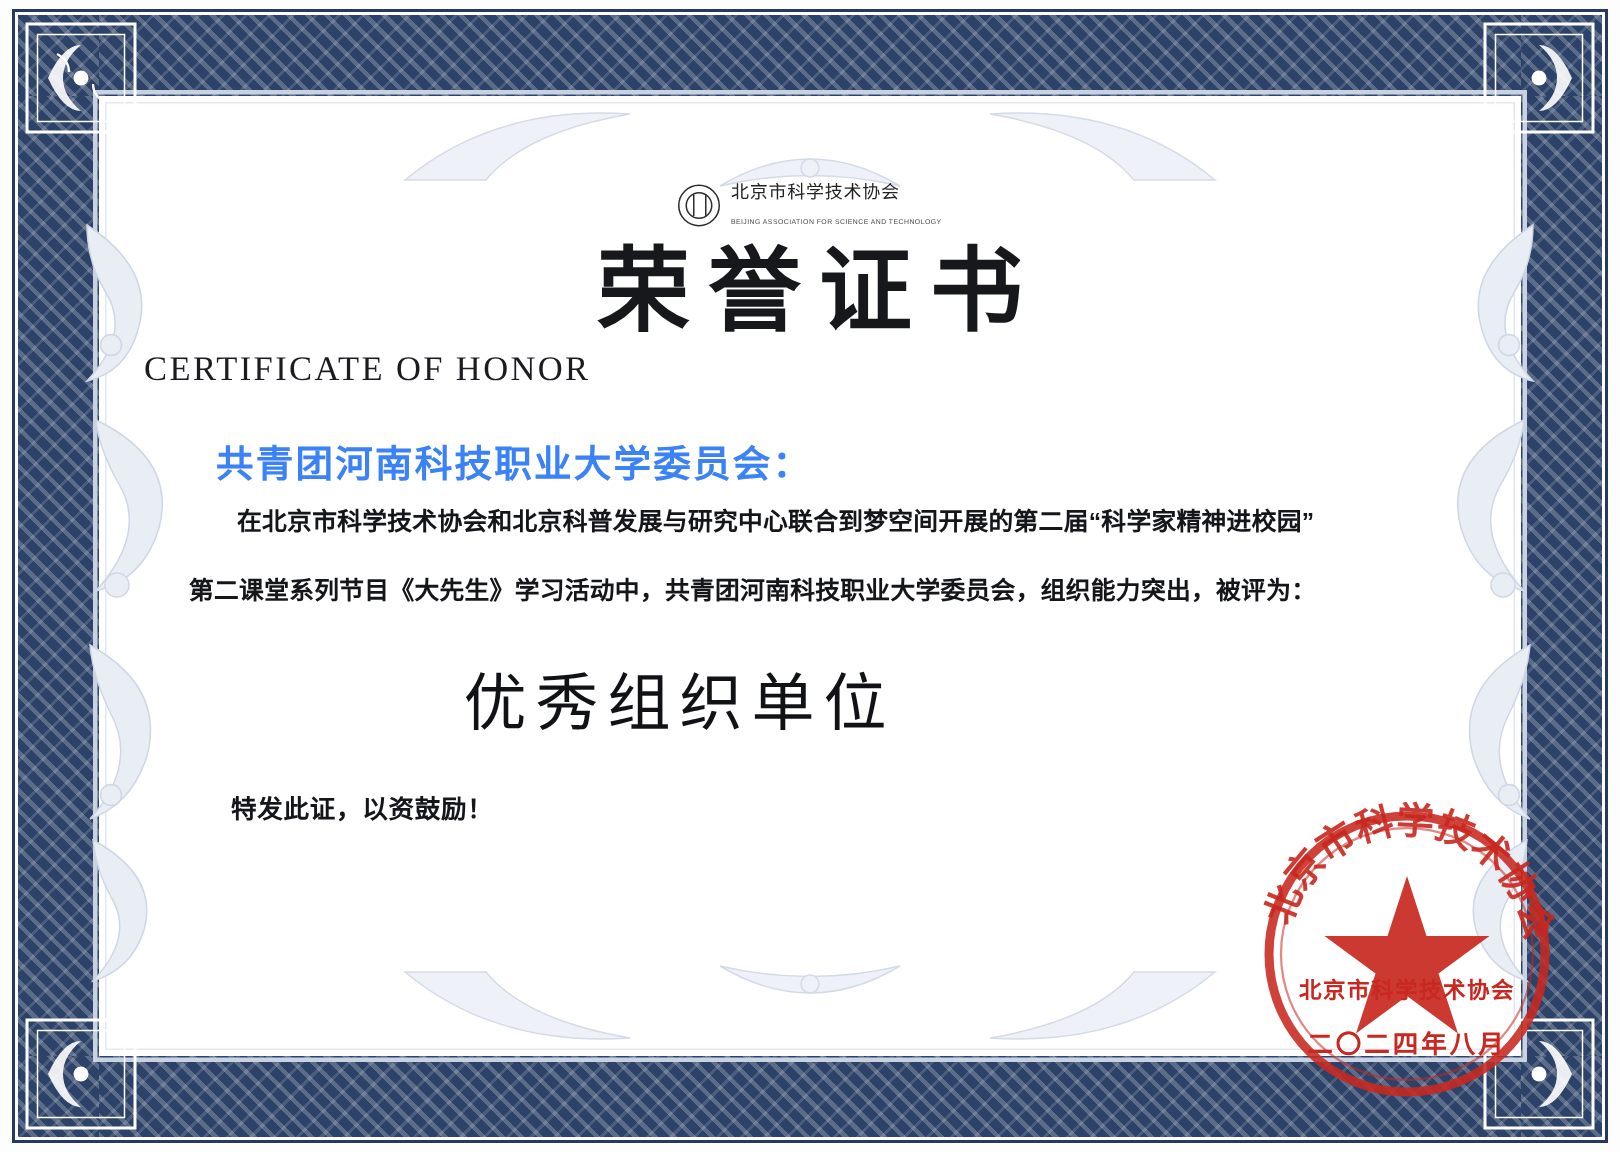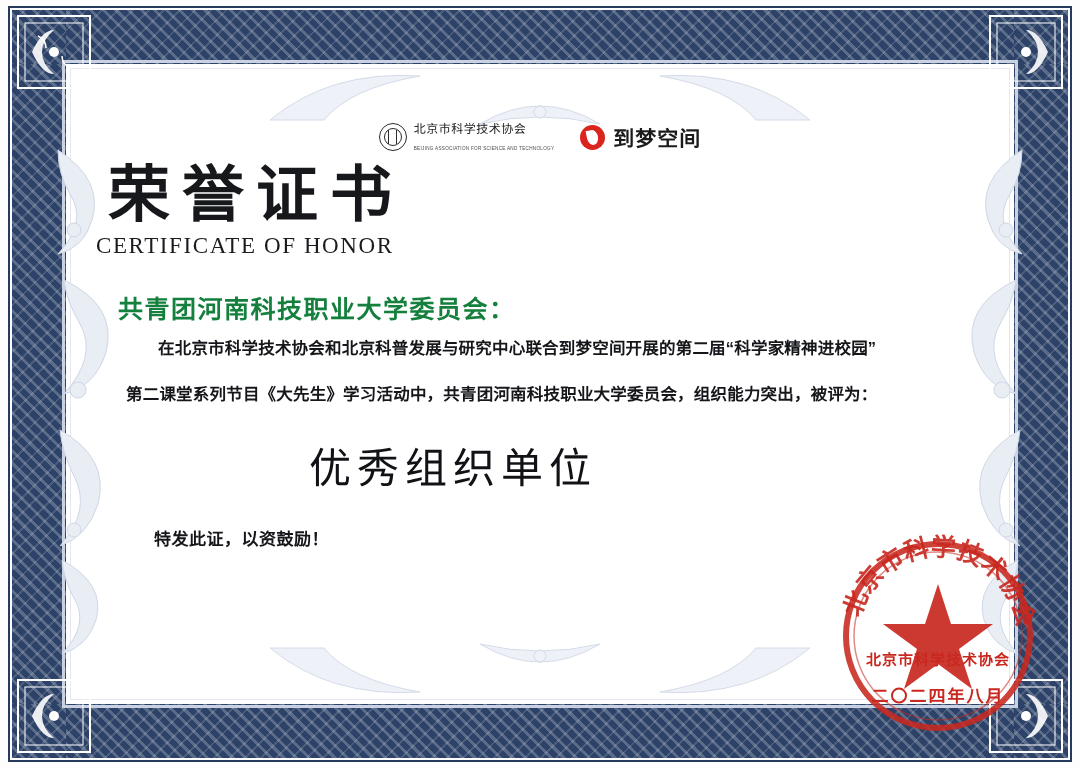--- a/index.html
+++ b/index.html
@@ -190,45 +190,45 @@
     font-size: 21px;
     font-weight: bold;
     color: #1b1b1b;
     letter-spacing: 1px;
     font-family: "Liberation Sans", sans-serif;
     white-space: nowrap;
   }
 
   
   .title-cn {
-    text-align: left;
+    text-align: center;
     font-size: 62px;
     font-weight: bold;
     letter-spacing: 12px;
     color: #17181c;
     line-height: 1.15;
     margin: 4px 0 0 0;
     text-indent: 12px;
     font-family: "Liberation Serif", "DejaVu Serif", serif;
   }
   .title-en {
     font-size: 23px;
     letter-spacing: 1.6px;
     color: #1b1c20;
     font-family: "Liberation Serif", "DejaVu Serif", serif;
     margin-top: 2px;
   }
 
   
   .salutation {
     margin-top: 30px;
-    margin-left: 22px;
+    margin-left: 48px;
     font-size: 25px;
     font-weight: bold;
-    color: #15803d;
+    color: #3b82f6;
     letter-spacing: 1.5px;
     font-family: Liberation Sans, sans-serif;
   }
   .para {
     margin-top: 9px;
     font-size: 16.5px;
     color: #15161a;
     letter-spacing: 0.2px;
     line-height: 1.7;
     font-family: "Liberation Sans", sans-serif;
@@ -378,24 +378,20 @@
   <div class="content">
 
     <div class="logo-row">
       <div class="logo-cast">
         <span class="seal"></span>
         <span class="txt">
           <span class="cn">北京市科学技术协会</span><br>
           <span class="en">BEIJING ASSOCIATION FOR SCIENCE AND TECHNOLOGY</span>
         </span>
       </div>
-      <div class="logo-dream">
-        <span class="mark"></span>
-        <span class="name">到梦空间</span>
-      </div>
     </div>
 
     <div class="title-cn">荣誉证书</div>
     <div class="title-en">CERTIFICATE OF HONOR</div>
 
     <div class="salutation">共青团河南科技职业大学委员会：</div>
 
     <div class="para line1">在北京市科学技术协会和北京科普发展与研究中心联合到梦空间开展的第二届“科学家精神进校园”</div>
     <div class="para line2">第二课堂系列节目《大先生》学习活动中，共青团河南科技职业大学委员会，组织能力突出，被评为：</div>
 

